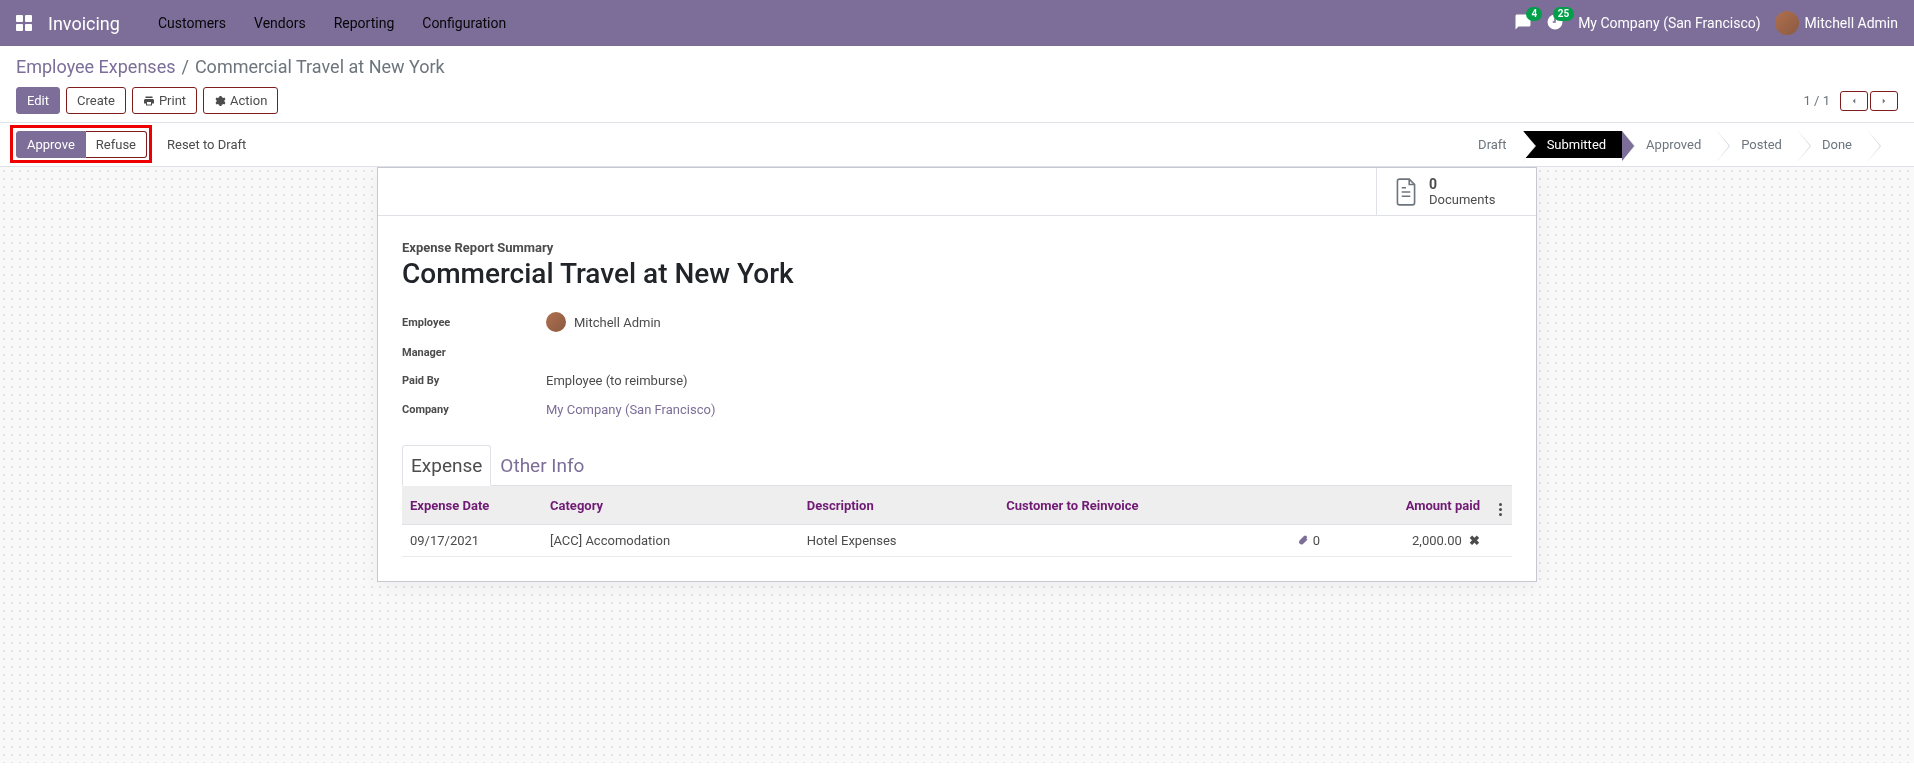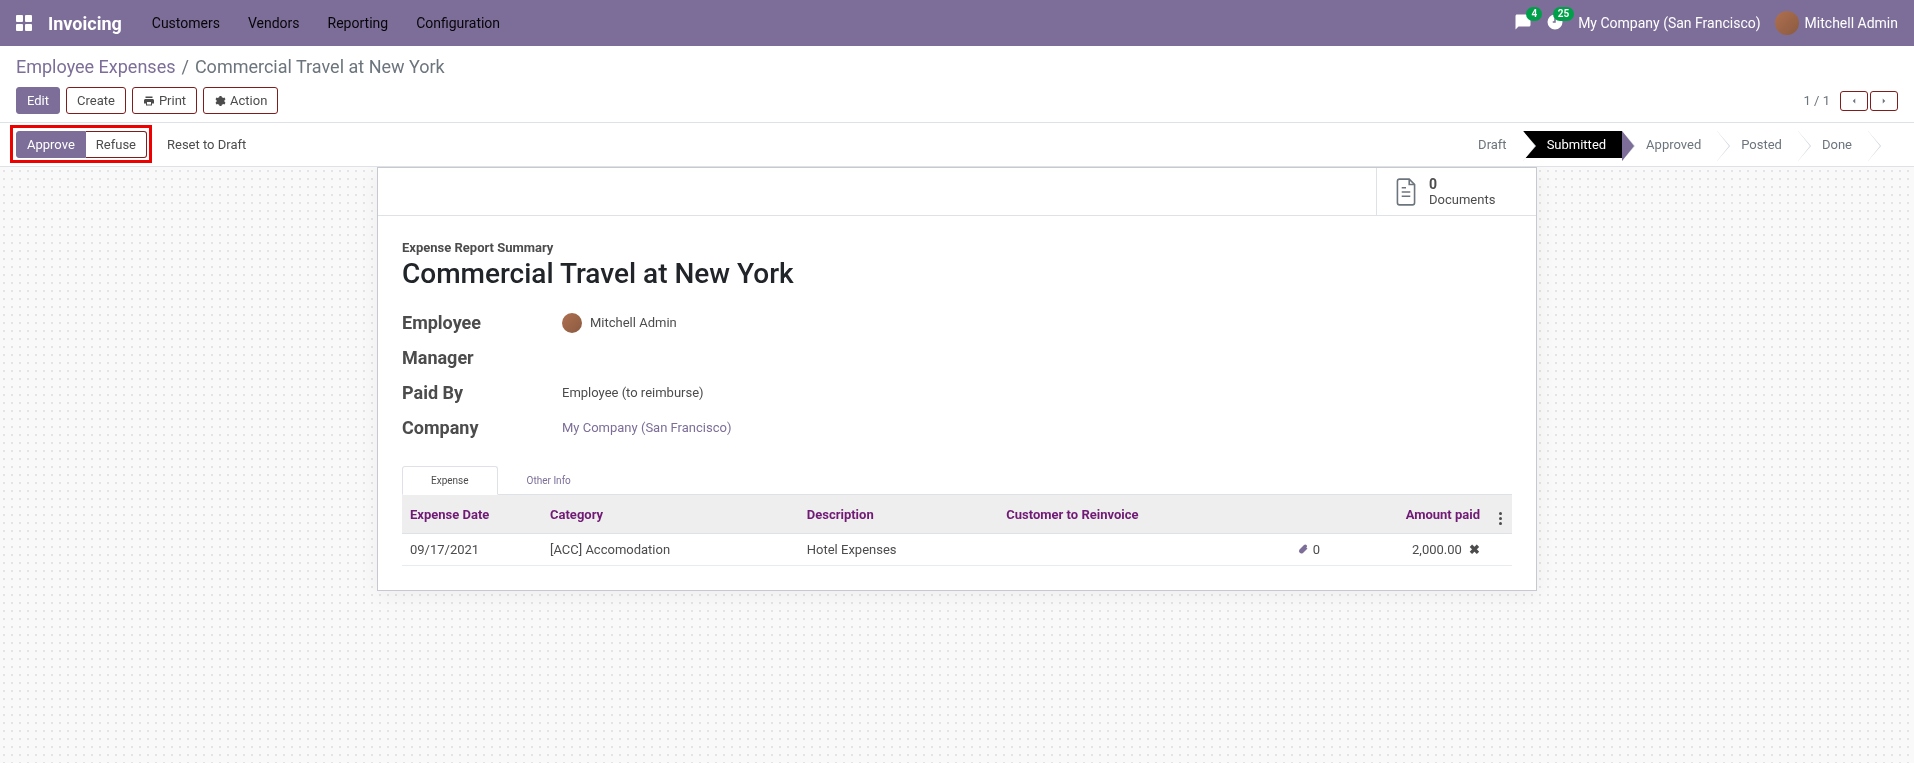--- a/index.html
+++ b/index.html
@@ -2,21 +2,21 @@
 <html><head>
 <meta charset="utf-8">
 <style>
 * { margin:0; padding:0; box-sizing:border-box; font-family:-apple-system,BlinkMacSystemFont,"Segoe UI",Roboto,Helvetica,Arial,sans-serif; }
 body { background:#fff; color:#4c4c4c; font-size:13px; overflow-x:hidden; }
 
 
 .navbar { background:#7c6e98; color:#fff; height:46px; display:flex; align-items:center; padding:0 16px; }
 .apps-icon { width:16px; height:16px; display:grid; grid-template-columns:1fr 1fr; grid-template-rows:1fr 1fr; gap:2px; margin-right:16px; cursor:pointer; }
 .apps-icon span { background:#fff; border-radius:1px; }
-.brand { font-size:18px; margin-right:30px; font-weight:700; }
+.brand { font-size:18px; margin-right:38px; font-weight:400; }
 .nav-menu { display:flex; gap:28px; flex:1; }
 .nav-menu a { color:#000000; text-decoration:none; font-size:14px; opacity:0.95; cursor:pointer; }
 .nav-right { display:flex; align-items:center; gap:14px; }
 .pill { position:relative; display:flex; align-items:center; }
 .badge { position:absolute; top:-6px; right:-10px; background:#00a04a; color:#fff; border-radius:8px; padding:0 5px; font-size:10px; font-weight:600; line-height:14px; }
 .chat-icon svg, .clock-icon svg { width:18px; height:18px; fill:#fff; }
 .company-name { font-size:14px; }
 .avatar { width:24px; height:24px; border-radius:50%; background:linear-gradient(135deg,#b07050,#8a5a40); margin-right:6px; display:inline-block; }
 .user-block { display:flex; align-items:center; font-size:14px; }
 
@@ -58,28 +58,28 @@
 .btn-box { display:flex; justify-content:flex-end; border-bottom:1px solid #dee2e6; }
 .stat-btn { border-left:1px solid #dee2e6; padding:8px 16px; display:flex; align-items:center; gap:10px; min-width:160px; cursor:pointer; }
 .stat-btn svg { width:26px; height:30px; fill:none; stroke:#6c757d; stroke-width:1.5; }
 .stat-btn .stat-val { font-weight:700; color:#4c4c4c; font-size:14px; }
 .stat-btn .stat-label { color:#4c4c4c; font-size:13px; }
 
 .sheet-body { padding:24px; }
 .small-label { color:#4c4c4c; font-size:13px; font-weight:700; margin-bottom:2px; }
 .h1 { font-size:28px; color:#212529; font-weight:500; margin-bottom:22px; }
 .field-row { display:flex; align-items:center; margin-bottom:14px; }
-.field-label { width:160px; font-weight:700; color:#4c4c4c; font-size:18px; }
+.field-label { width:144px; font-weight:700; color:#4c4c4c; font-size:11px; }
 .field-value { font-size:13px; color:#4c4c4c; display:flex; align-items:center; gap:8px; }
 .field-value.link { color:#7c6e98; cursor:pointer; }
 .mini-avatar { width:20px; height:20px; border-radius:50%; background:linear-gradient(135deg,#b07050,#8a5a40); display:inline-block; }
 
 
 .tabs { display:flex; border-bottom:1px solid #dee2e6; margin-top:28px; gap:0; }
-.tab { padding:8px 28px; font-size:10px; cursor:pointer; color:#7c6e98; border:1px solid transparent; border-bottom:none; margin-bottom:-1px; }
+.tab { padding:8px 8px; font-size:19px; cursor:pointer; color:#7c6e98; border:1px solid transparent; border-bottom:none; margin-bottom:-1px; }
 .tab.active { color:#4c4c4c; border-color:#dee2e6; border-bottom:1px solid #fff; border-radius:3px 3px 0 0; background:#fff; }
 
 
 .tbl { width:100%; border-collapse:collapse; margin-top:0; }
 .tbl th { text-align:left; padding:8px 8px; border-bottom:1px solid #dee2e6; background:#eee; font-weight:700; font-size:13px; color:#701a75; }
 .tbl th.right, .tbl td.right { text-align:right;margin-top:22px; }
 .tbl td { padding:8px 8px; border-bottom:1px solid #e9ecef; font-size:13px; }
 .attach-cell { text-align:right; white-space:nowrap; }
 .attach-cell svg { width:12px; height:12px; fill:#7c6e98; vertical-align:-1px; }
 .x-icon { font-weight:700; color:#4c4c4c; cursor:pointer; padding-left:4px; }

